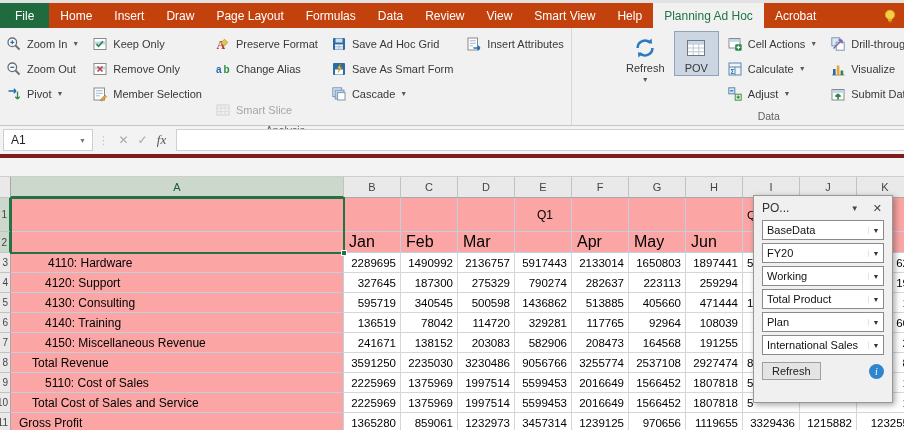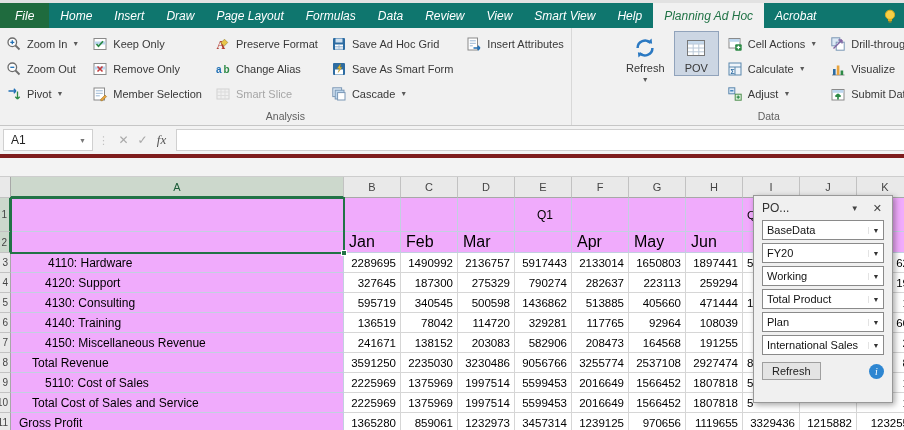--- a/index.html
+++ b/index.html
@@ -1,49 +1,49 @@
 <!DOCTYPE html>
 <html><head>
 <meta charset="utf-8">
 <style>
   *{margin:0;padding:0;box-sizing:border-box;cursor:default;}
   html,body{width:904px;height:430px;overflow:hidden;font-family:"Liberation Sans",sans-serif;background:#fff;}
   #app{position:relative;width:904px;height:430px;overflow:hidden;background:#fff;}
   .topstrip{height:3px;background:#e2e2e2;}
-  .tabbar{height:25px;background:#0f766e;display:flex;align-items:stretch;font-size:12px;color:#fff;font-style:italic;}
+  .tabbar{height:25px;background:#c2410c;display:flex;align-items:stretch;font-size:12px;color:#fff;}
   .tab{display:flex;align-items:center;padding:0 11px;white-space:nowrap;}
   .tab.file{padding:0 15px;background:#1f6b3e;}
   .tab.active{background:#f1f1f1;color:#217346;}
   .bulb{margin-left:auto;display:flex;align-items:center;padding:0 6px;}
   .ribbon{height:98px;background:#f1f1f1;border-bottom:1px solid #c6c6c6;display:flex;align-items:stretch;gap:47px;}
   .rib-group{display:flex;flex-direction:column;border-right:1px solid #d8d8d8;padding-top:2px;}
   .rib-cols{flex:1;display:flex;align-items:flex-start;}
   .rib-col{display:flex;flex-direction:column;gap:4px;padding:3px 4px 0 3px;}
   .rib-btn{display:flex;align-items:center;gap:5px;height:21px;font-size:11px;color:#383838;white-space:nowrap;padding:0 3px;}
-  .rib-btn.disabled{color:#a6a6a6;}
+  .rib-btn.disabled{color:#a6a6a6;margin-top:16px;}
   .rib-btn.disabled svg{opacity:.45;}
   .caret{font-size:7px;color:#5a5a5a;}
   .rib-big{width:45px;margin:1px 2px 0 4px;display:flex;flex-direction:column;align-items:center;padding:5px 1px 2px;font-size:11px;color:#383838;gap:2px;}
   .rib-big.pressed{background:#ccd6e3;border:1px solid #91a3bb;padding:4px 0 1px;}
   .rib-label{font-size:10.5px;color:#606060;text-align:center;padding:4px 6px 3px;}
   .fbar{height:32px;background:#f3f3f3;border-bottom:4px solid #7f1d1d;display:flex;align-items:center;padding-left:3px;}
   .namebox{width:90px;height:22px;background:#fff;border:1px solid #d0d0d0;display:flex;align-items:center;padding-left:7px;font-size:12px;color:#222;}
   .nb-caret{margin-left:auto;font-size:7px;color:#777;padding:0 6px;}
   .fb-sep{color:#c0c0c0;font-size:11px;padding:0 5px;}
   .fb-btn{width:19px;text-align:center;font-size:12px;color:#a8a8a8;}
   .fb-fx{font-family:"Liberation Serif",serif;font-style:italic;font-size:13px;color:#555;}
   .finput{flex:1;height:22px;margin-left:5px;background:#fff;border:1px solid #d0d0d0;border-right:none;}
   .gapstrip{height:19px;background:#f3f3f3;border-bottom:1px solid #cdcdcd;}
   #sheet{position:absolute;left:0;top:177px;width:914px;height:256px;display:grid;grid-template-columns:11px 333px repeat(10,57px);grid-template-rows:21px 34px 21px repeat(9,20px);background:#fff;z-index:1;}
   .hdr{background:#e9e9e9;border-right:1px solid #c2c2c2;border-bottom:1px solid #a8a8a8;display:flex;align-items:center;justify-content:center;font-size:11px;color:#444;overflow:hidden;}
   .hdr.selcol{background:#ccd8cc;border-bottom:2px solid #217346;color:#1c5c38;}
   .rowhdr{background:#e9e9e9;border-right:1px solid #a8a8a8;border-bottom:1px solid #c2c2c2;display:flex;align-items:center;justify-content:flex-end;padding-right:2px;font-size:10px;color:#444;overflow:hidden;}
   .rowhdr.selrow{background:#ccd8cc;border-right:2px solid #217346;}
   .cell{display:flex;align-items:center;justify-content:flex-end;padding-right:4px;border-right:1px solid #d6d6d6;border-bottom:1px solid #d6d6d6;font-size:11.5px;color:#000;white-space:nowrap;overflow:hidden;}
-  .cell.mem{background:#f0abfc;border-right-color:#c2cfe0;border-bottom-color:#c2cfe0;}
+  .cell.mem{background:#fca5a5;border-right-color:#c2cfe0;border-bottom-color:#c2cfe0;}
   .cell.lbl{justify-content:flex-start;padding-right:0;font-size:12px;}
   .cell.clipL{justify-content:flex-start;padding-left:4px;}
   .cell.monL{justify-content:flex-start;padding-left:5px;font-size:16px;}
   .cell.q1pad{justify-content:flex-start;padding-left:22px;font-size:12px;}
   #selbox{position:absolute;left:10px;top:197px;width:335px;height:57px;border:2px solid #217346;pointer-events:none;z-index:4;}
   #selbox .handle{position:absolute;right:-4px;bottom:-4px;width:6px;height:6px;background:#217346;border:1px solid #fff;}
   .pov{position:absolute;left:753px;top:195px;width:140px;height:208px;background:#f0f0f0;border:1px solid #989898;box-shadow:2px 2px 6px rgba(0,0,0,.35);z-index:8;display:flex;flex-direction:column;padding:0 8px;}
   .pov-title{height:24px;display:flex;align-items:center;font-size:12px;color:#333;}
   .pov-title-text{flex:1;}
   .pov-caret{font-size:8px;color:#444;padding:0 14px 0 0;}

